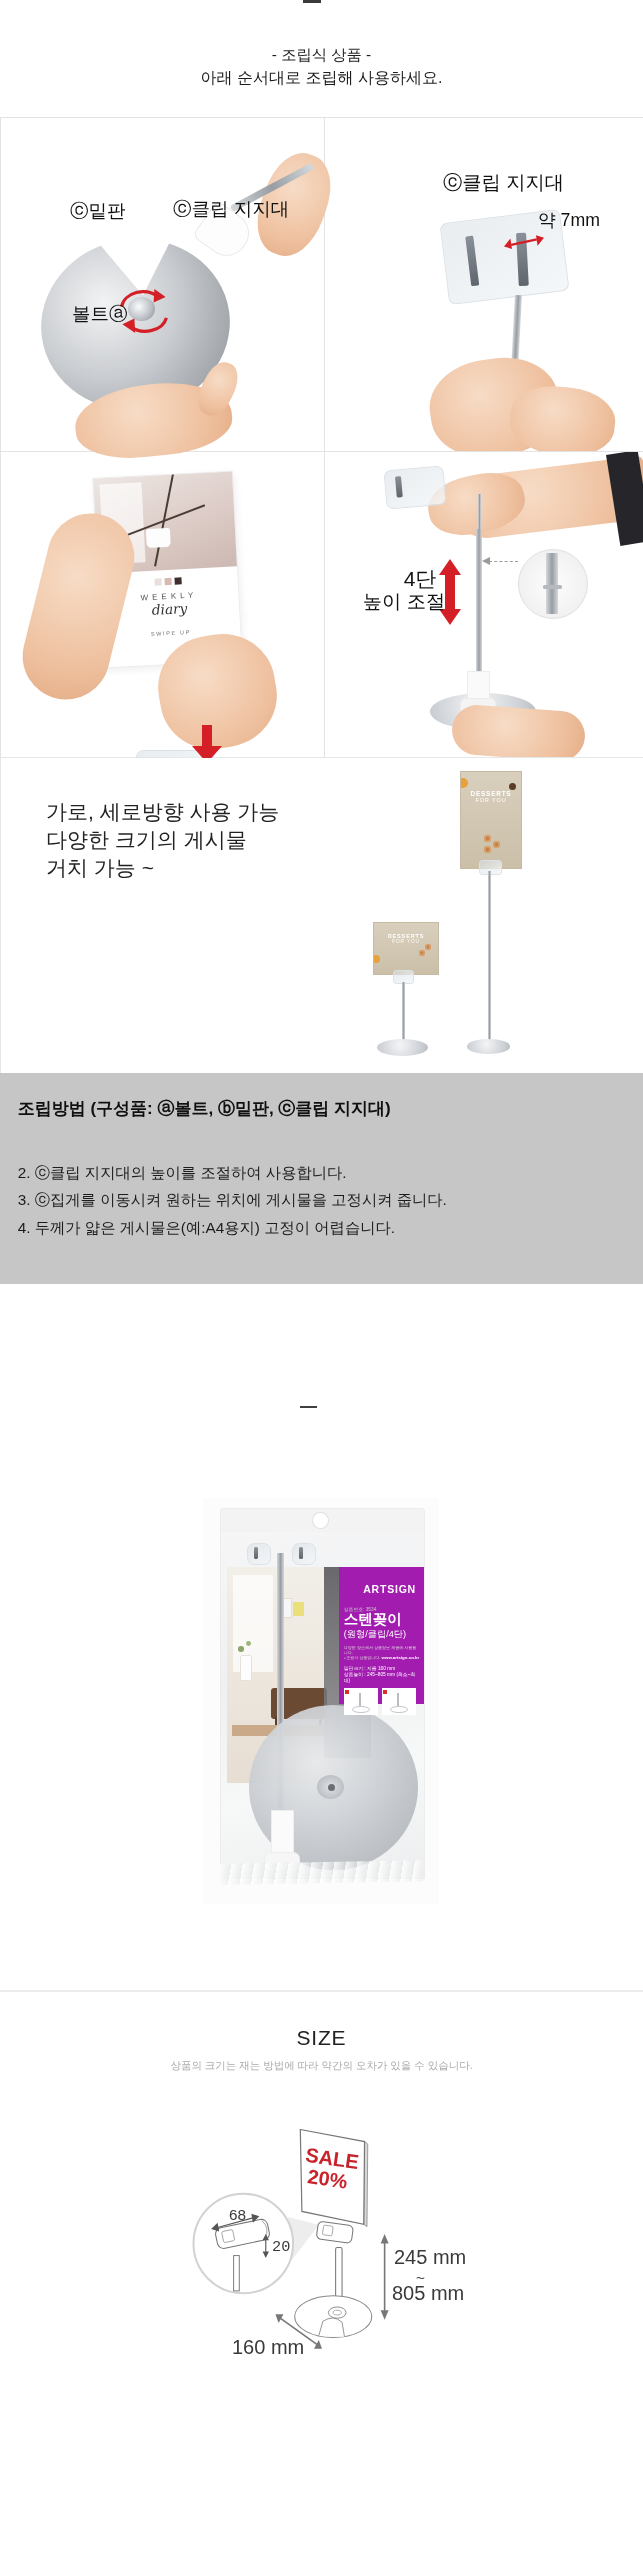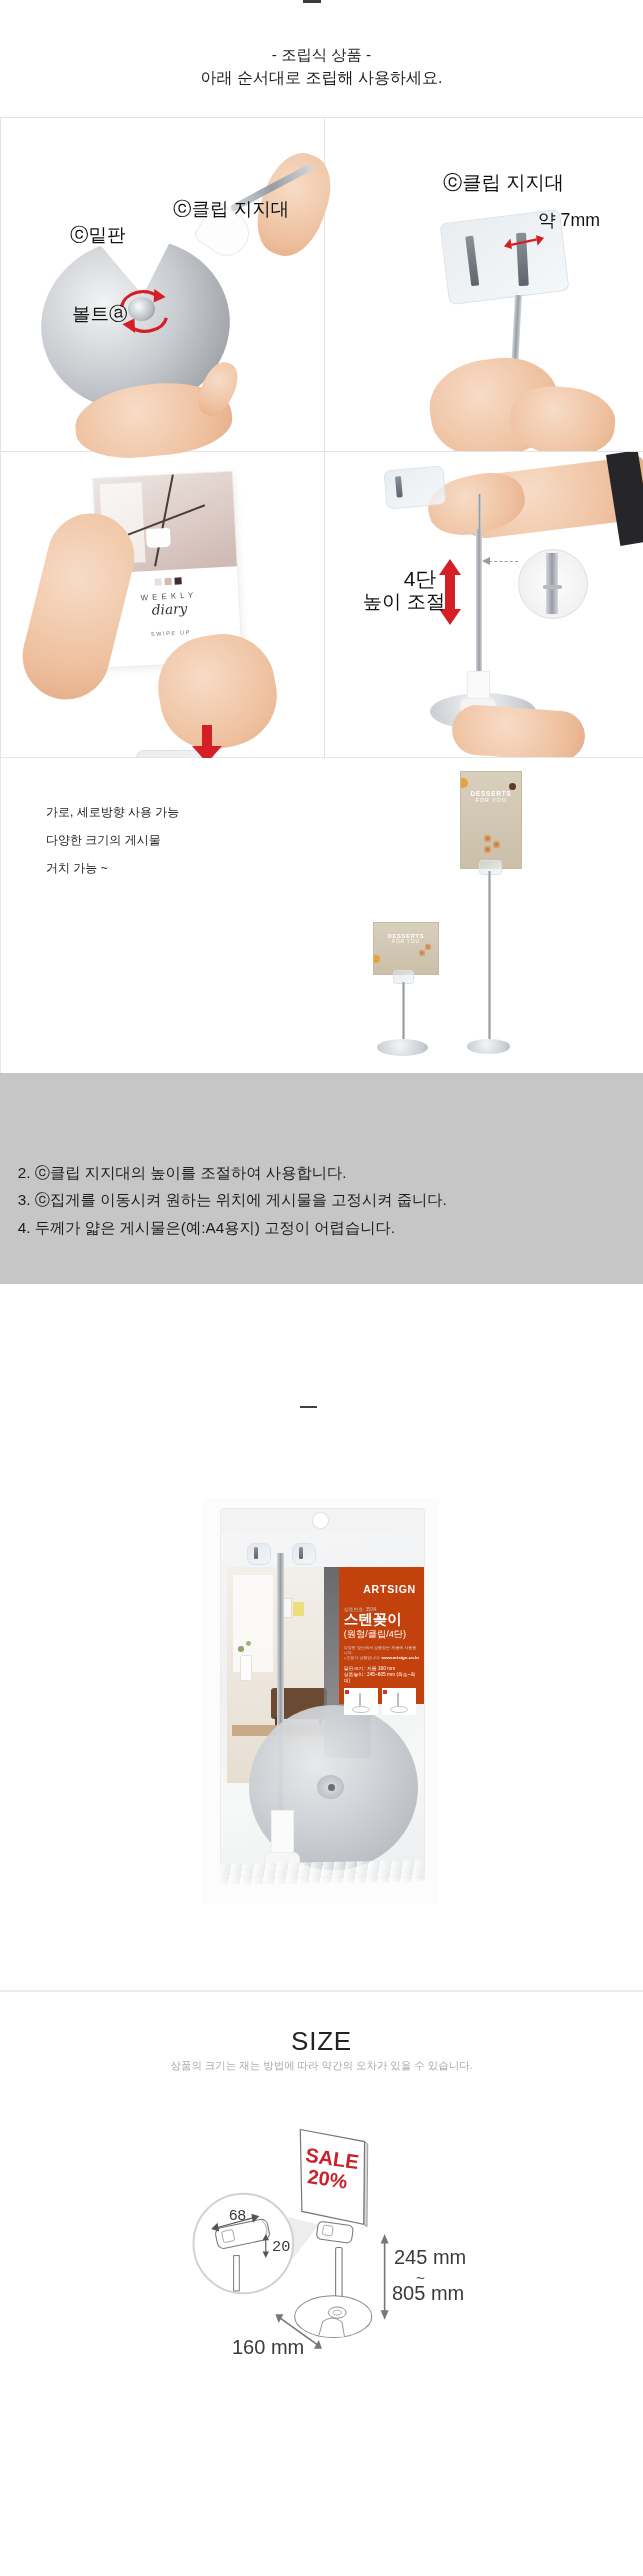--- a/index.html
+++ b/index.html
@@ -22,45 +22,45 @@
   .clear-clip{background:linear-gradient(150deg,rgba(214,222,228,.55),rgba(243,246,248,.85));
               border:1.6px solid #dbe2e7;border-radius:7.2px;}
   .pin{position:absolute;background:linear-gradient(#8a9097,#5f656c);border-radius:1.6px;}
   .disc{border-radius:50%;background:radial-gradient(circle at 35% 35%,#f2f3f4,#c9ccd0 45%,#8f949a 95%);}
   
   .card{background:#fff;box-shadow:0 0 0 0.8px #ececec,1.6px 3.2px 8px rgba(0,0,0,.08);}
   .card-photo{background:linear-gradient(160deg,#ece6e3,#ddccc7 55%,#cdb8b3);position:relative;overflow:hidden;}
   .branch{position:absolute;background:#4a3d34;}
   
   .usage{left:0;top:757px;width:642px;height:315px;border:0.8px solid #e6e6e6;background:#fff;}
-  .usage-text{left:45px;top:40px;font-size:12px;line-height:28px;color:#222;}
+  .usage-text{left:45px;top:40px;font-size:21px;line-height:28px;color:#222;}
   .poster{background:linear-gradient(#d8cfbd,#cbbfa8);border:0.8px solid #c6baa4;color:#fff;overflow:hidden;}
   .poster .t1{font-weight:bold;letter-spacing:0.8px;text-align:center;}
   .poster .t2{letter-spacing:0.8px;text-align:center;}
   .tart{position:absolute;width:7.2px;height:7.2px;border-radius:50%;background:#c47f4a;box-shadow:inset 0 0 0 1.6px #d9a36b;}
   .base-ell{border-radius:50%;background:radial-gradient(circle at 45% 35%,#f4f5f6,#c9cdd2 75%,#b4b8bd);}
   
   .instr{left:0;top:1073px;width:643px;height:211px;background:#c6c6c6;}
   .instr-title{left:17.7px;top:24px;font-size:17px;font-weight:bold;color:#101010;}
   .instr-item{left:17.7px;font-size:15.3px;color:#1c1c1c;}
   .mid-dash{left:300px;top:1406px;width:17px;height:2.4px;background:#3f3f3f;}
   
   .pack{left:203px;top:1498px;width:236px;height:406px;background:#fcfcfc;}
   .bag-head{left:17px;top:9.7px;width:203px;height:24px;background:#f3f3f3;border:0.8px solid #ececec;border-radius:3.2px 3.2px 0 0;}
   .bag-body{left:17px;top:34px;width:203px;height:346px;border:0.8px solid #ececec;border-top:none;
             background:linear-gradient(165deg,#f6f6f7 0%,#eef0f1 40%,#f7f8f8 70%,#eceeef 100%);}
-  .label{left:136px;top:69px;width:85px;height:137px;background:#c2410c;color:#fff;
+  .label{left:136px;top:69px;width:85px;height:137px;background:#a21caf;color:#fff;
          padding:4.8px;box-sizing:border-box;}
   .thumb{width:34px;height:27px;background:#fff;position:relative;}
   .thumb .mark{position:absolute;left:1.6px;top:1.6px;width:4px;height:4.8px;background:#d0342c;}
   .thumb .sk-pole{position:absolute;left:15.3px;top:4.8px;width:1.6px;height:14.5px;background:#b9bdc1;}
   .thumb .sk-base{position:absolute;left:8px;top:17.7px;width:16px;height:5.6px;border-radius:50%;border:0.8px solid #c4c8cc;}
   
   .divider{left:0;top:1990px;width:643px;height:1.6px;background:#ececec;}
-  .size-title{left:0;top:2026px;width:643px;font-size:26px;letter-spacing:0.8px;color:#222;}
+  .size-title{left:0;top:2026px;width:643px;font-size:21px;letter-spacing:0.8px;color:#222;}
   .size-cap{left:0;top:2059px;width:643px;font-size:10.5px;color:#a9a9a9;}
   .diagram{left:153px;top:2103px;width:346px;height:265px;}
   .dimtxt{position:absolute;color:#3a3a3a;}
 </style>
 </head>
 <body>
 
 <div id="page">
 
   <div class="abs top-dash"></div>
@@ -81,21 +81,21 @@
       <div class="abs" style="left:127px;top:137px;width:27px;height:24px;border-radius:50%;background:radial-gradient(circle at 40% 40%,#fafbfc,#b9bec4 60%,#7d838a);"></div>
       <svg class="abs" style="left:111px;top:121px;" width="64" height="64" viewBox="0 0 80 80">
         <path d="M12,32 A27,22 0 0 1 58,20" fill="none" stroke="#d41f26" stroke-width="4"></path>
         <polygon points="53,10 67,20 52,27" fill="#d41f26"></polygon>
         <path d="M68,46 A27,21 0 0 1 23,57" fill="none" stroke="#d41f26" stroke-width="4"></path>
         <polygon points="29,65 13,54 28,47" fill="#d41f26"></polygon>
       </svg>
       <div class="abs skin" style="left:74px;top:224px;width:157px;height:72px;border-radius:50% 50% 42% 42%;transform:rotate(-6deg);"></div>
       <div class="abs skin" style="left:201px;top:201px;width:32px;height:56px;border-radius:45%;transform:rotate(25deg);"></div>
     </div>
-    <div class="abs plabel" style="left:69px;top:80px;margin-top:24px;">ⓒ밑판</div>
+    <div class="abs plabel" style="left:69px;top:80px;">ⓒ밑판</div>
     <div class="abs plabel" style="left:172px;top:78px;">ⓒ클립 지지대</div>
     <div class="abs plabel" style="left:71px;top:183px;">볼트ⓐ</div>
 
     <div class="abs" style="left:324px;top:0;width:318px;height:333px;overflow:hidden;">
       <div class="abs clear-clip" style="left:119px;top:98px;width:119px;height:80px;transform:rotate(-7deg);">
         <div class="pin" style="left:22.5px;top:14.5px;width:8.8px;height:50px;"></div>
         <div class="pin" style="left:72px;top:17.7px;width:9.7px;height:53px;transform:rotate(4deg);"></div>
       </div>
       <div class="abs metal-pole" style="left:187px;top:177px;width:7.2px;height:113px;transform:rotate(3deg);"></div>
       <div class="abs skin" style="left:105px;top:241px;width:129px;height:97px;border-radius:45%;transform:rotate(-8deg);"></div>
@@ -194,20 +194,21 @@
       <span class="tart" style="left:45px;top:27px;width:6.4px;height:6.4px;"></span>
       <span class="tart" style="left:51px;top:21px;width:6.4px;height:6.4px;"></span>
       <span class="abs" style="left:-2.4px;top:32px;width:8px;height:8px;border-radius:50%;background:#e8a13c;"></span>
     </div>
     <div class="abs clear-clip" style="left:392px;top:212px;width:19.3px;height:12px;border-width:0.8px;border-radius:3.2px;"></div>
     <div class="abs metal-pole" style="left:401px;top:224px;width:3.2px;height:61px;"></div>
     <div class="abs base-ell" style="left:376px;top:281px;width:51px;height:17px;"></div>
   </div>
 
   <div class="abs instr">
+    <div class="abs instr-title">조립방법 (구성품: ⓐ볼트, ⓑ밑판, ⓒ클립 지지대)</div>
     <div class="abs instr-item" style="top:90px;">2. ⓒ클립 지지대의 높이를 조절하여 사용합니다.</div>
     <div class="abs instr-item" style="top:117px;">3. ⓒ집게를 이동시켜 원하는 위치에 게시물을 고정시켜 줍니다.</div>
     <div class="abs instr-item" style="top:145px;">4. 두께가 얇은 게시물은(예:A4용지) 고정이 어렵습니다.</div>
   </div>
 
   <div class="abs mid-dash"></div>
 
   <div class="abs pack">
     <div class="abs bag-head"></div>
     <div class="abs" style="left:109px;top:13.7px;width:14.5px;height:15.3px;background:#fff;border:0.8px solid #e0e0e0;border-radius:50%;"></div>

